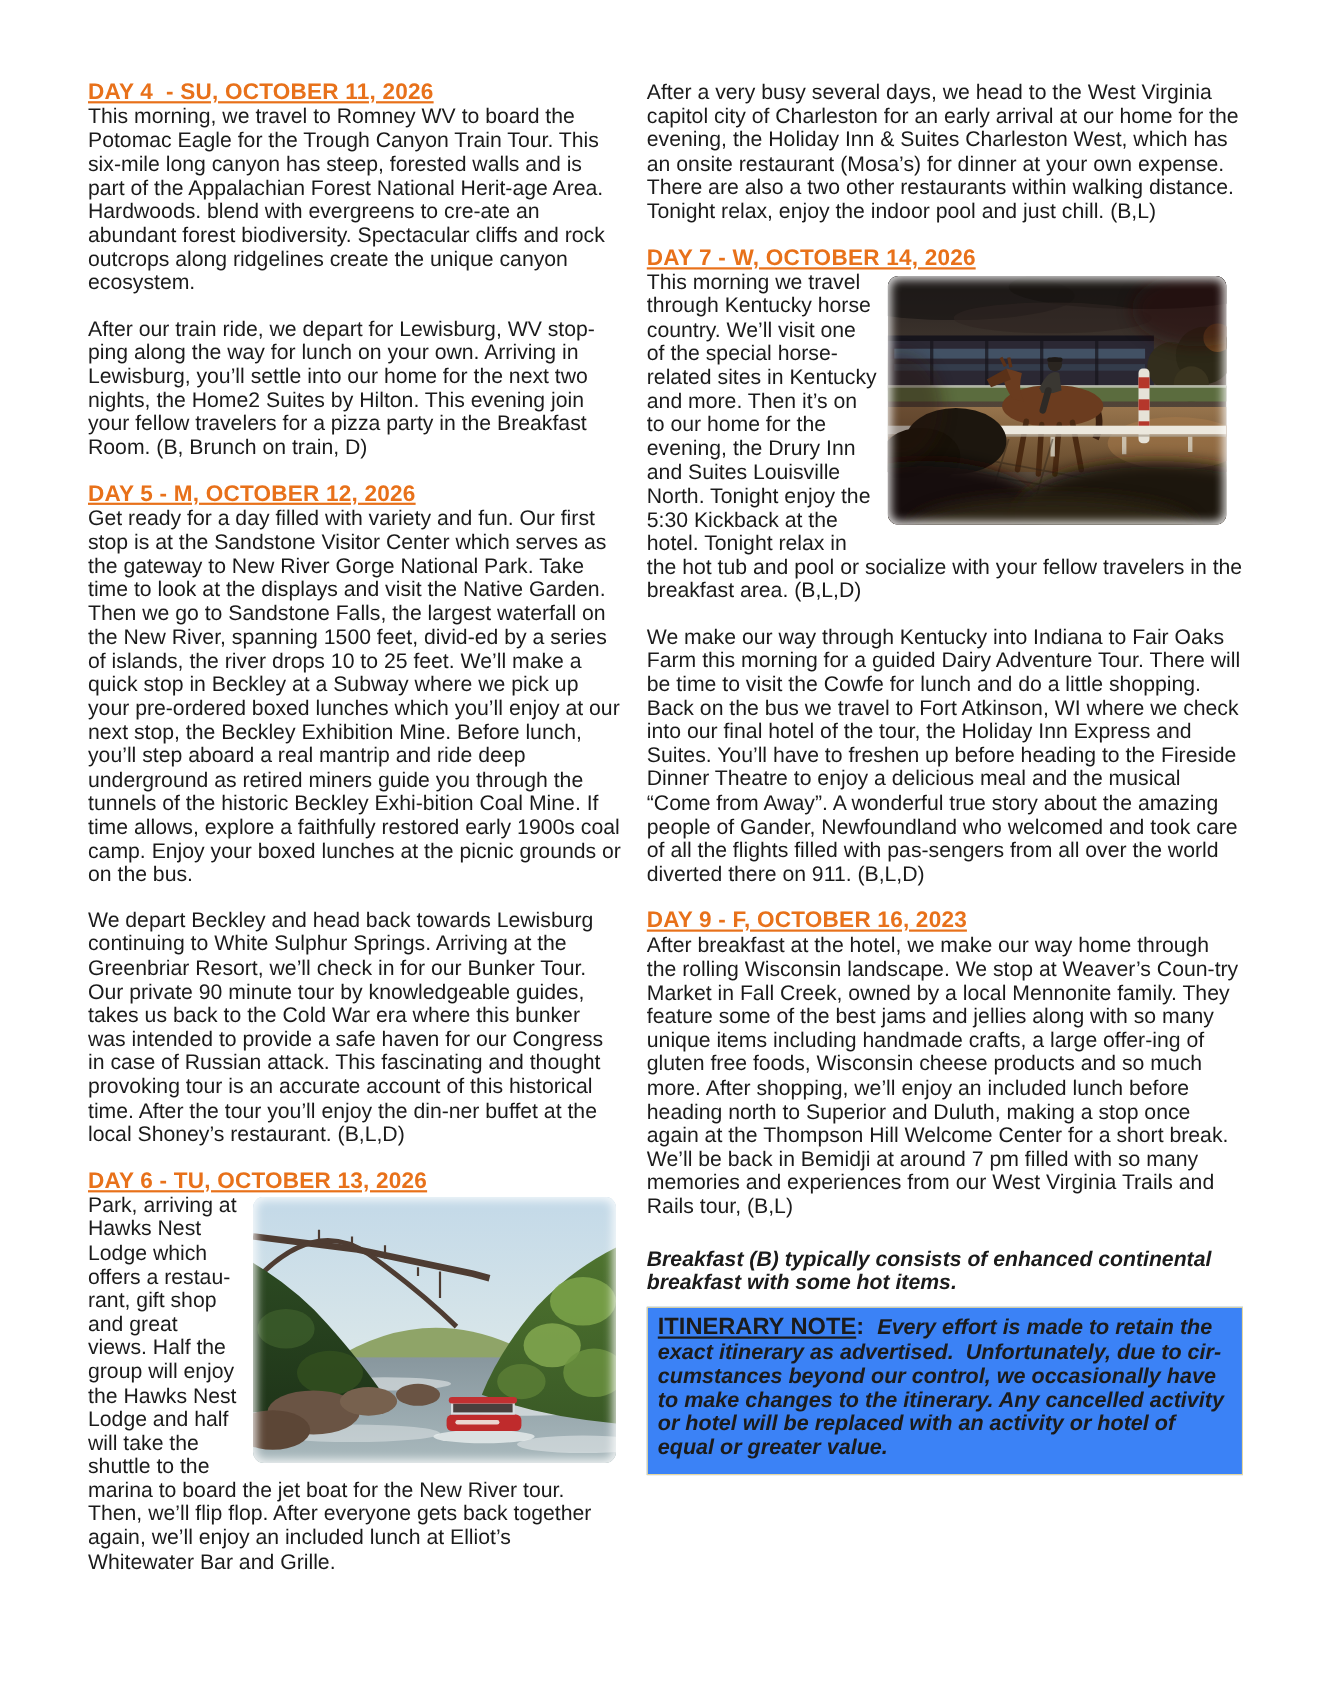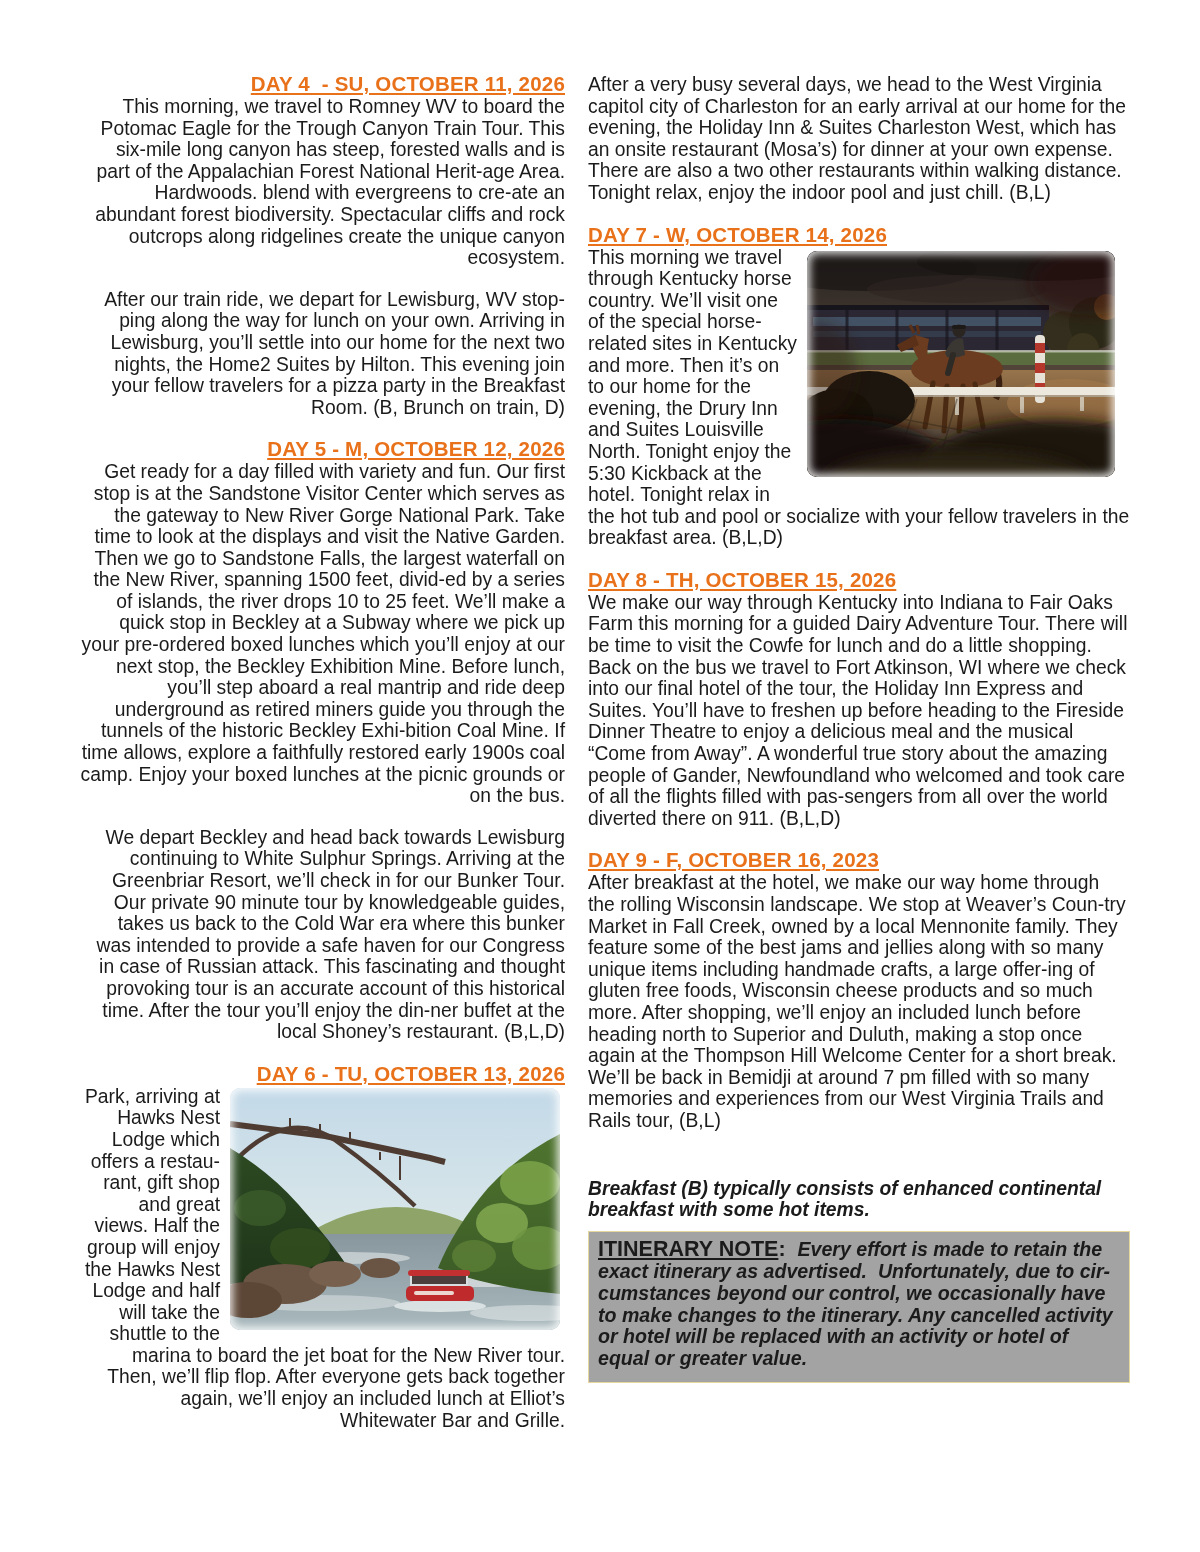--- a/index.html
+++ b/index.html
@@ -5,43 +5,43 @@
   * { margin: 0; padding: 0; box-sizing: border-box; }
   html, body { background: #ffffff; }
   body {
     width: 1200px; height: 1552px;
     font-family: "Liberation Sans", "DejaVu Sans", sans-serif;
     font-size: 19.3px; line-height: 21.6px;
     color: #1b1b1b;
     overflow: hidden;
   }
   .page { padding: 73px 0 0 80px; display: flex; gap: 23px; }
-  .col-left  { width: 485px; flex: none; text-align: right; }
+  .col-left  { width: 485px; flex: none; }
   .col-right { width: 542px; flex: none; }
 
   .day-heading {
     font-size: 20.5px; line-height: 22px; font-weight: 700;
     color: #E8711A; text-decoration: underline;
     white-space: pre-wrap; letter-spacing: .2px;
   }
   .para { margin: 1px 0 20px 0; }
   .para.mb0 { margin-bottom: 0; }
   .b { font-weight: 400; }
 
   .photo { float: right; position: relative; border-radius: 10px; overflow: hidden; display: block; }
   .photo::after { content:""; position:absolute; inset:0; border-radius:10px;
     box-shadow: inset 0 0 9px 3px rgba(255,255,255,.85); pointer-events:none; }
   .photo-gorge { width: 330px; height: 242px; margin: 2px 5px 8px 10px; }
   .photo-horse { width: 308px; height: 226px; margin: 4px 15px 8px 10px; }
   .photo svg { display:block; }
 
-  .meal-notes { margin-top: 46px; margin-bottom: 10px; font-weight: 700; font-style: italic; line-height: 21.8px; }
+  .meal-notes { margin-top: 26px; margin-bottom: 10px; font-weight: 700; font-style: italic; line-height: 21.8px; }
 
   .note-box {
-    background: #a3a3a3; border: 1px solid #E6D79E;
+    background: #3b82f6; border: 1px solid #E6D79E;
     padding: 7px 10px 12px 9px; white-space: pre-wrap;
   }
   .note-label { font-weight: 700; font-size: 21.5px; text-decoration: underline; }
   .note-sep { font-weight: 700; font-size: 21.5px; }
   .note-text { font-weight: 700; font-style: italic; font-size: 19.6px; line-height: 21.8px; }
 
   .footer-note { margin-top: 27px; text-align: center; font-weight: 700; font-style: italic; line-height: 23px; font-size: 19.6px; }
 </style>
 </head>
 <body>
@@ -190,21 +190,20 @@
             <ellipse cx="245" cy="216" rx="130" ry="48" fill="#1a130c" filter="url(#hblur)"></ellipse>
             <ellipse cx="150" cy="228" rx="130" ry="28" fill="#2e2816" opacity=".85" filter="url(#hblur)"></ellipse>
             <ellipse cx="282" cy="30" rx="60" ry="34" fill="#2a0f08" opacity=".55" filter="url(#hblur)"></ellipse>
             <ellipse cx="10" cy="120" rx="40" ry="50" fill="#2a1410" opacity=".4" filter="url(#hblur)"></ellipse>
           </svg>
         </span><span><span>This morning we travel through Kentucky horse country. We’ll visit one of the special horse-related sites in Kentucky and more. Then it’s on to our home for the evening, the </span><span class="b">Drury Inn and Suites Louisville North</span><span>. Tonight enjoy the 5:30 Kickback at the hotel. Tonight relax in the hot tub and pool or socialize with your fellow travelers in the breakfast area. (B,L,D)</span></span>
       </div>
     </section>
 
     <section>
-      <h2 class="day-heading">DAY 8 - TH, OCTOBER 15, 2026</h2>
       <p class="para"><span>We make our way through Kentucky into Indiana to </span><span class="b">Fair Oaks Farm</span><span> this morning for a guided </span><span class="b">Dairy Adventure Tour</span><span>. There will be time to visit the </span><span class="b">Cowfe</span><span> for lunch and do a little shopping. Back on the bus we travel to Fort Atkinson, WI where we check into our final hotel of the tour, the </span><span class="b">Holiday Inn Express and Suites</span><span>. You’ll have to freshen up before heading to the </span><span class="b">Fireside Dinner Theatre</span><span> to enjoy a delicious meal and the musical </span><span class="b">“Come from Away”.</span><span> A wonderful true story about the amazing people of </span><span class="b">Gander, Newfoundland</span><span> who welcomed and took care of all the flights filled with pas-sengers from all over the world diverted there on 911. (B,L,D)</span></p>
     </section>
 
     <section>
       <h2 class="day-heading">DAY 9 - F, OCTOBER 16, 2023</h2>
       <p class="para mb0"><span>After breakfast at the hotel, we make our way home through the rolling Wisconsin landscape. We stop at </span><span class="b">Weaver’s Coun-try Market in Fall Creek</span><span>, owned by a local Mennonite family. They feature some of the best jams and jellies along with so many unique items including handmade crafts, a large offer-ing of gluten free foods, Wisconsin cheese products and so much more. After shopping, we’ll enjoy an included lunch before heading north to Superior and Duluth, making a stop once again at the Thompson Hill Welcome Center for a short break. We’ll be back in Bemidji at around 7 pm filled with so many memories and experiences from our </span><span class="b">West Virginia Trails and Rails tour,</span><span> (B,L)</span></p>
     </section>
 
     <div class="meal-notes">
       <div>Breakfast (B) typically consists of enhanced continental breakfast with some hot items.</div>

